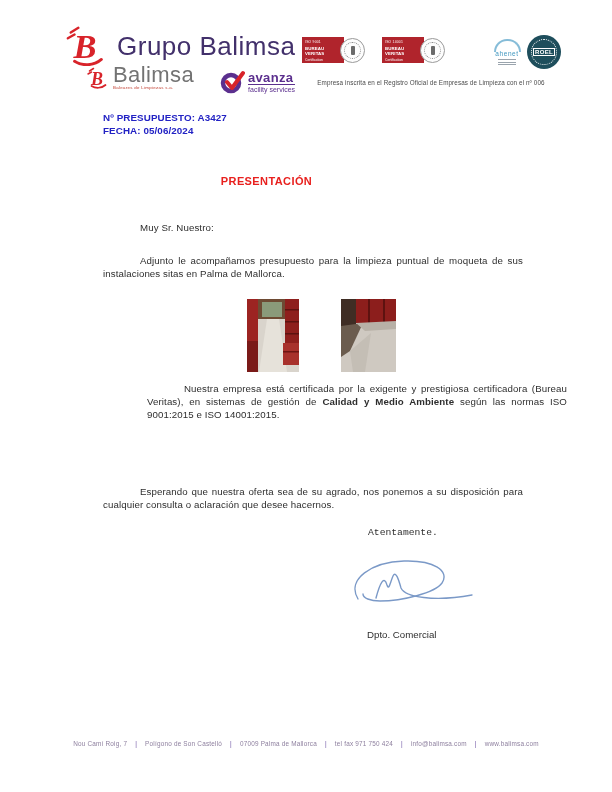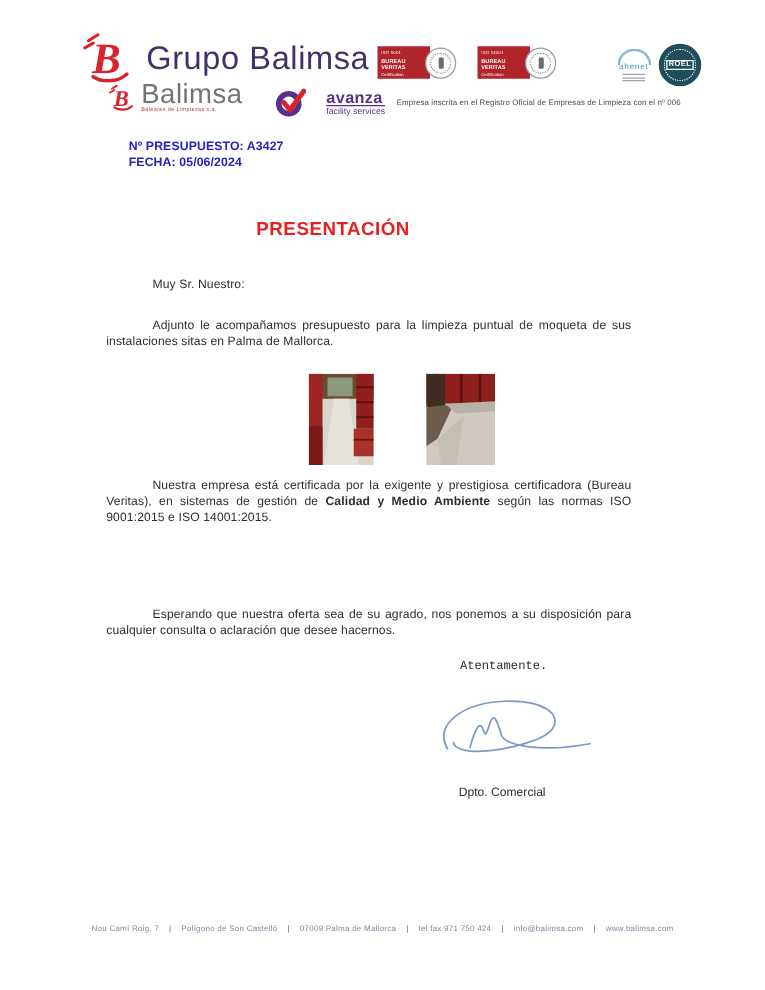--- a/index.html
+++ b/index.html
@@ -11,21 +11,21 @@
   }
   .abs { position:absolute; }
 
   
   .grupo-logo { left:64px; top:26px; display:flex; align-items:center; gap:7px; }
   .grupo-logo .wordmark { font-size:26px; color:#42306b; letter-spacing:.5px; font-weight:500; }
   .sublogos { left:86px; top:66px; display:flex; align-items:flex-start; gap:26px; }
   .balimsa { display:flex; align-items:center; gap:3px; }
   .balimsa .word { font-size:22px; color:#737373; letter-spacing:.4px; line-height:18px; }
   .balimsa .tagline { font-size:4.4px; color:#c0392b; letter-spacing:.3px; margin-top:1px; }
-  .avanza { display:flex; align-items:center; gap:16px; margin-top:4px; }
+  .avanza { display:flex; align-items:center; gap:3px; margin-top:4px; }
   .avanza .word { font-size:13px; font-weight:bold; color:#5b2f8e; border-bottom:1.5px solid #5b2f8e; line-height:13px; letter-spacing:.3px;}
   .avanza .sub { font-size:7px; color:#5b2f8e; margin-top:1px; }
 
   
   .badges-row { left:302px; top:37px; display:flex; align-items:center; gap:17px; }
   .bv-badge { display:flex; align-items:center; }
   .bv-rect { width:42px; height:26px; background:#b0242c; color:#fff; padding:3px 2px 2px 3px; }
   .bv-iso  { font-size:3.4px; letter-spacing:.2px; }
   .bv-name { font-size:4.4px; font-weight:bold; margin-top:2px; letter-spacing:.1px; }
   .bv-cert { font-size:3.4px; margin-top:1.5px; }
@@ -47,26 +47,26 @@
 
   .registry-note { left:300px; top:79px; width:262px; text-align:center; font-size:6.3px; color:#4a4a4a; letter-spacing:.1px; }
 
   
   .blue-block { color:#2222c4; font-weight:bold; font-size:9.8px; line-height:12.6px; letter-spacing:.1px; }
   .reference { left:103px; top:112px; }
   .recipient { left:325px; top:97px; }
 
   
   .title { left:0; top:175px; width:533px; text-align:center; color:#e8201e; font-weight:bold;
-           font-size:15px; letter-spacing:.4px; }
-  .para { left:85px; width:420px; font-size:9.7px; line-height:13px; text-align:justify;
+           font-size:11px; letter-spacing:.4px; }
+  .para { left:103px; width:420px; font-size:9.7px; line-height:13px; text-align:justify;
           text-indent:37px; letter-spacing:.1px; color:#2e2e2e; }
   .salutation { top:221px; }
   .p1 { top:254px; }
-  .p2 { top:382px; }
+  .p2 { top:382px;margin-left:44px; }
   .p3 { top:434px; }
   .p4 { top:485px; }
   .closing { left:368px; top:527px; font-size:9.7px; color:#2e2e2e;font-family:Liberation Mono, monospace; }
   .department { left:367px; top:629px; font-size:9.7px; color:#2e2e2e; }
   .photo { top:299px; border:0; }
   .photo1 { left:247px; }
   .photo2 { left:341px; }
   .signature { left:342px; top:557px; }
 
   

